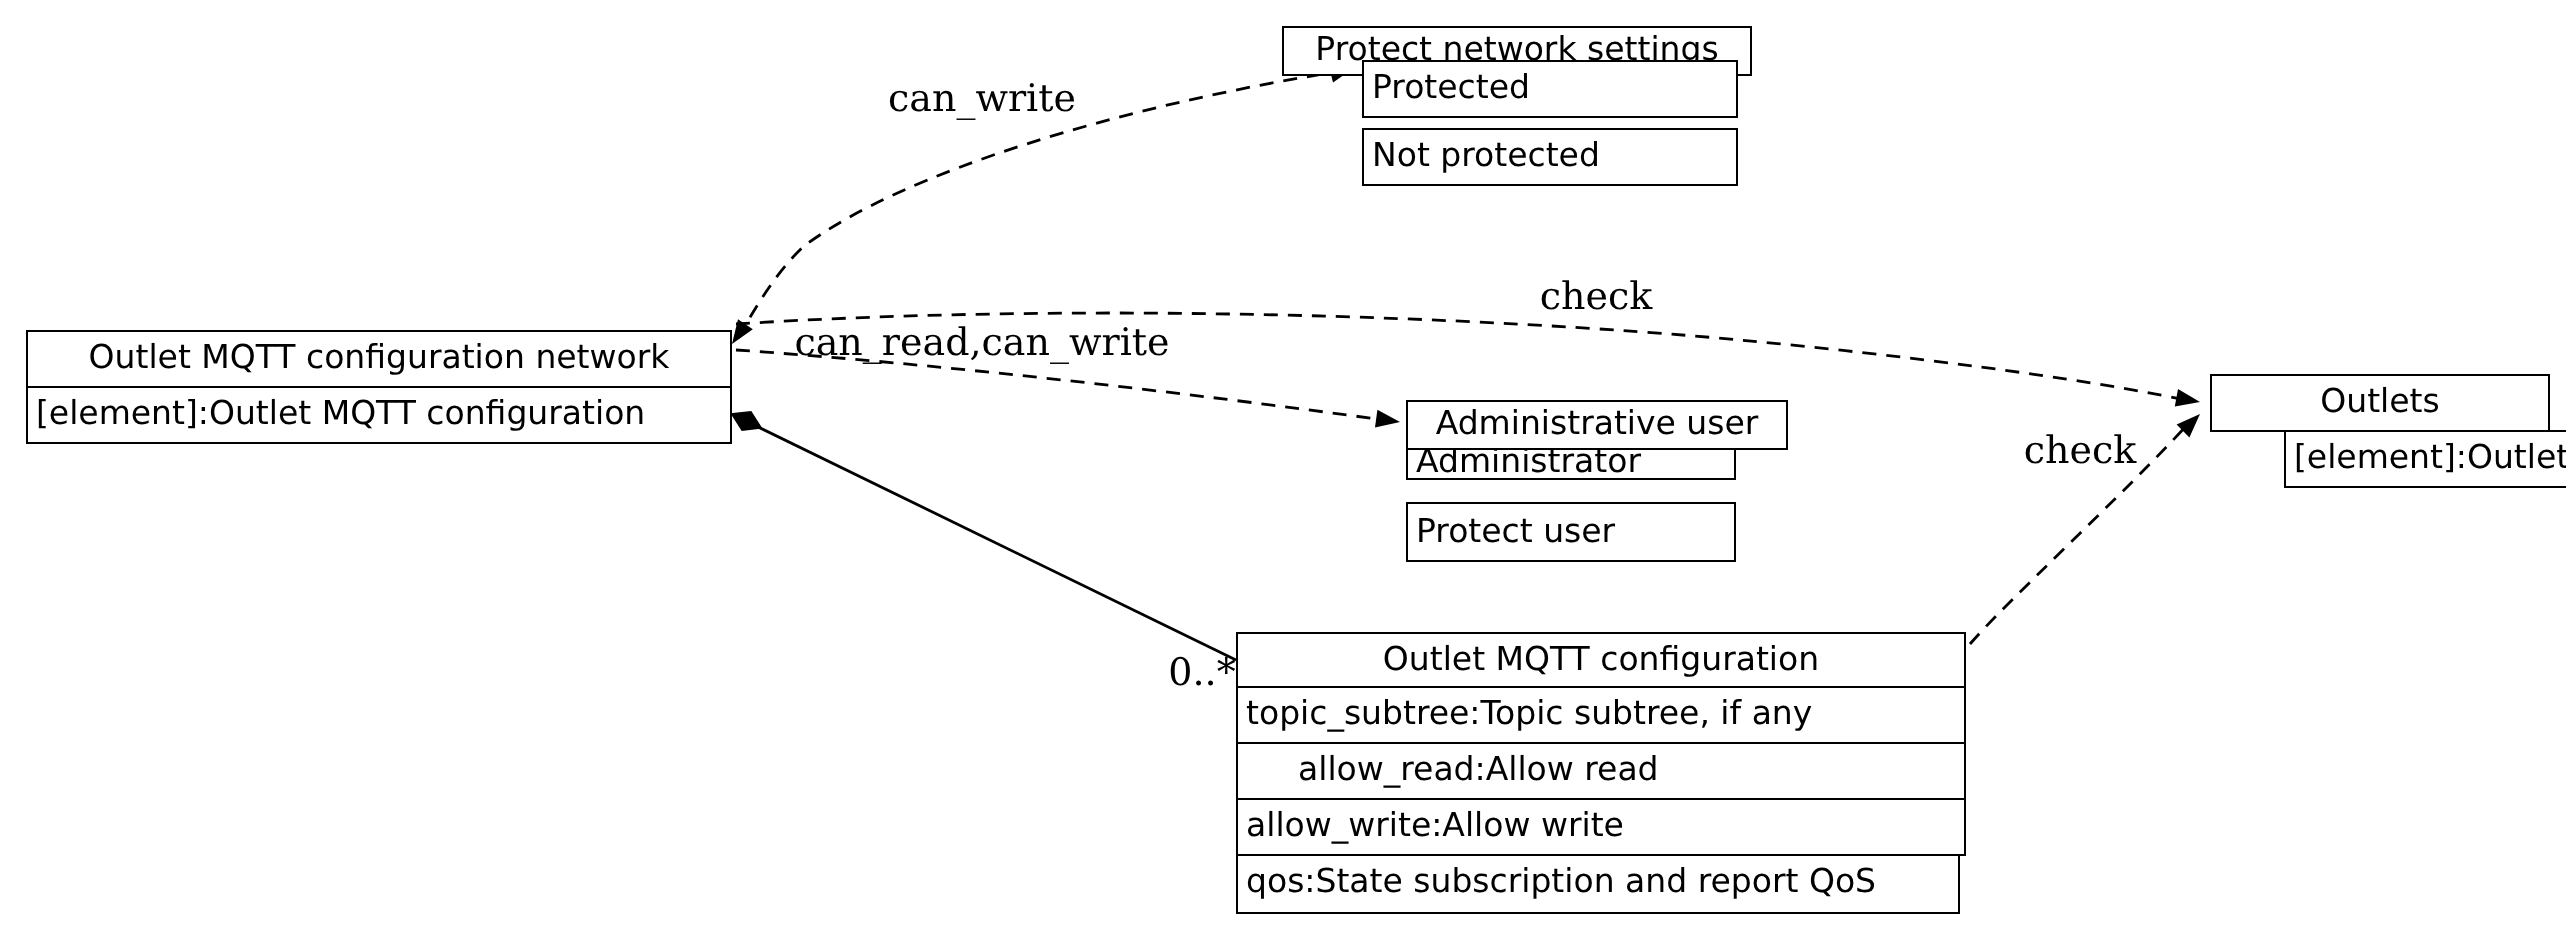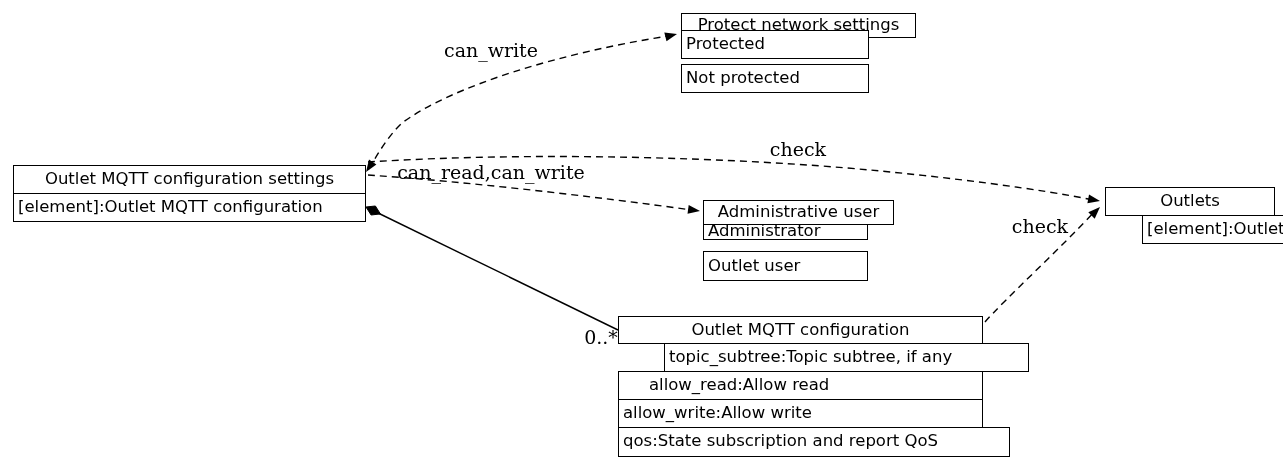--- a/index.html
+++ b/index.html
@@ -54,47 +54,47 @@
     <polygon fill="#000" points="700,211 687.5,213.8 688.7,204.9"></polygon>
 
     <path d="M 985,322 C 1003,301 1063,246 1094,212" fill="none" stroke="#000" stroke-width="1.4" stroke-dasharray="7,5"></path>
     <polygon fill="#000" points="1100,207 1094.7,218.7 1088.3,212.3"></polygon>
 
     <path d="M 376,212 L 618,330" fill="none" stroke="#000" stroke-width="1.4"></path>
     <polygon fill="#000" stroke="#000" points="366,207 371.1,215 380.4,213.9 375.4,206"></polygon>
   </svg>
 
   <div>
-    <div class="cell hdr" style="left:13px;top:165px;width:353px;height:29px;">Outlet MQTT configuration settings</div>
+    <div class="cell hdr" style="left:13px;top:165px;width:353px;height:29px;">Outlet MQTT configuration network</div>
     <div class="cell row" style="left:13px;top:192.5px;width:353px;height:29px;">[element]:Outlet MQTT configuration</div>
   </div>
 
   <div>
-    <div class="cell hdr" style="left:681px;top:13px;width:235px;height:25px;">Protect network settings</div>
+    <div class="cell hdr" style="left:641px;top:13px;width:235px;height:25px;">Protect network settings</div>
     <div class="cell row" style="left:681px;top:30px;width:188px;height:29px;">Protected</div>
     <div class="cell row" style="left:681px;top:64px;width:188px;height:29px;">Not protected</div>
   </div>
 
   <div>
     <div class="cell hdr" style="left:703px;top:200px;width:191px;height:25px;">Administrative user</div>
     <div class="cell row" style="left:703px;top:223.5px;width:165px;height:16px;">Administrator</div>
-    <div class="cell row" style="left:703px;top:251px;width:165px;height:29.5px;">Outlet user</div>
+    <div class="cell row" style="left:703px;top:251px;width:165px;height:29.5px;">Protect user</div>
   </div>
 
   <div>
     <div class="cell hdr" style="left:1105px;top:187px;width:170px;height:29px;">Outlets</div>
     <div class="cell row" style="left:1102px;top:214.5px;width:208px;height:29px;margin-left:40px;">[element]:Outlet</div>
   </div>
 
   <div>
     <div class="cell hdr" style="left:618px;top:316px;width:365px;height:28px;">Outlet MQTT configuration</div>
-    <div class="cell row" style="left:618px;top:342.5px;width:365px;height:29.5px;margin-left:46px;">topic_subtree:Topic subtree, if any</div>
+    <div class="cell row" style="left:618px;top:342.5px;width:365px;height:29.5px;">topic_subtree:Topic subtree, if any</div>
     <div class="cell row" style="left:618px;top:370.5px;width:365px;height:29.5px;padding-left:30px;">allow_read:Allow read</div>
     <div class="cell row" style="left:618px;top:398.5px;width:365px;height:29.5px;">allow_write:Allow write</div>
-    <div class="cell row" style="left:618px;top:426.5px;width:392px;height:30px;">qos:State subscription and report QoS</div>
+    <div class="cell row" style="left:618px;top:426.5px;width:362px;height:30px;">qos:State subscription and report QoS</div>
   </div>
 
   <div class="edge-label" style="left:491px;top:50px;">can_write</div>
   <div class="edge-label" style="left:798px;top:149px;">check</div>
   <div class="edge-label" style="left:491px;top:172px;">can_read,can_write</div>
   <div class="edge-label" style="left:1040px;top:226px;">check</div>
   <div class="edge-label" style="left:601px;top:337px;">0..*</div>
 
 </div>
 

